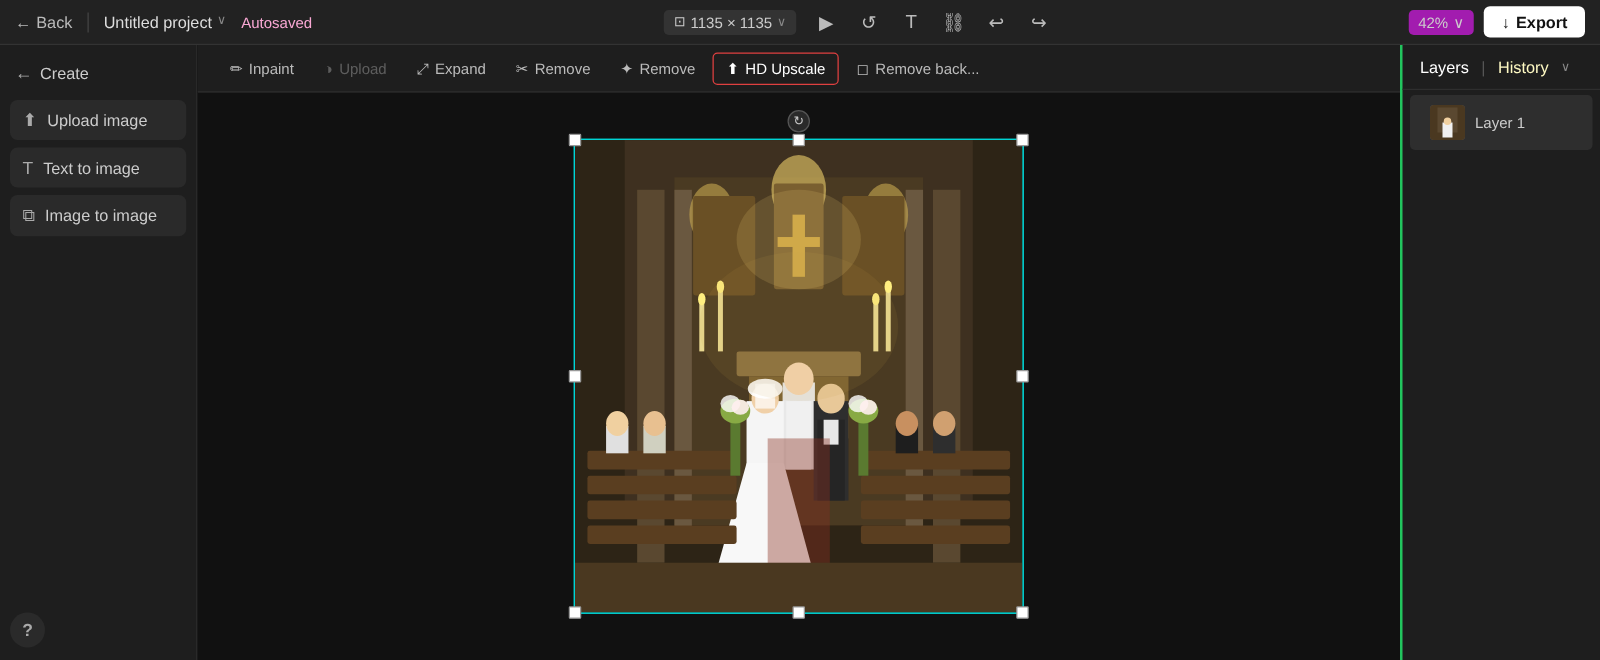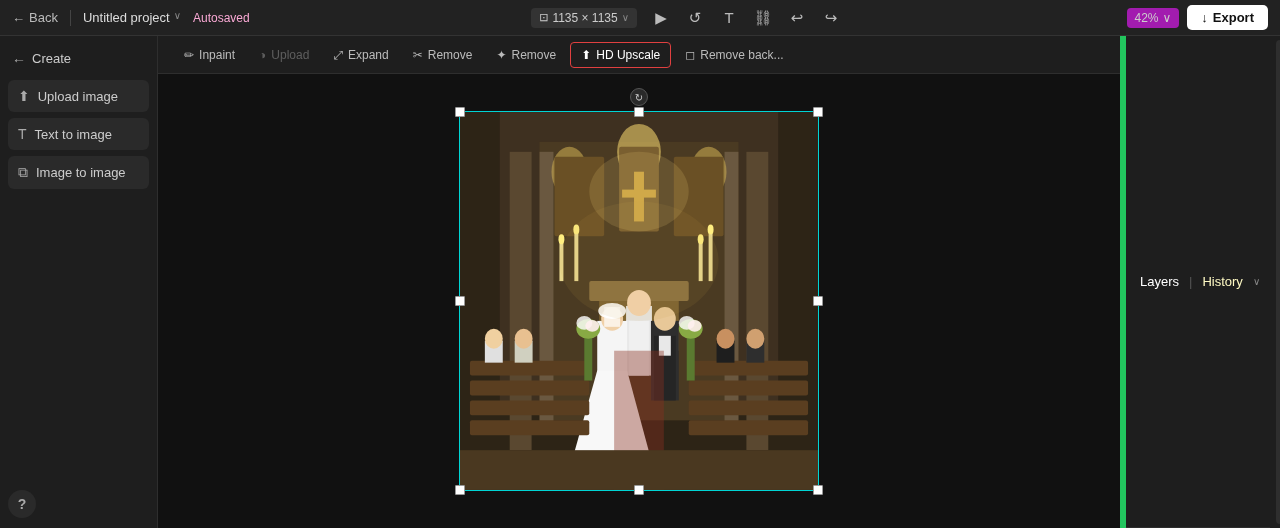--- a/index.html
+++ b/index.html
@@ -233,23 +233,23 @@
       border-radius: 50%;
       display: flex; align-items: center; justify-content: center;
       color: #ccc;
       font-size: 10px;
     }
 
     
     .right-sidebar {
       width: 160px;
       background: #1e1e1e;
-      border-left: 6px solid #22c55e;
-      display: flex;
-      flex-direction: row;
+      border-left: 2px solid #22c55e;
+      display: flex;
+      flex-direction: column;
       flex-shrink: 0;
     }
     .right-sidebar-header {
       display: flex;
       align-items: center;
       padding: 8px 10px;
       border-bottom: 1px solid #2e2e2e;
       gap: 4px;
     }
     .right-tab {

